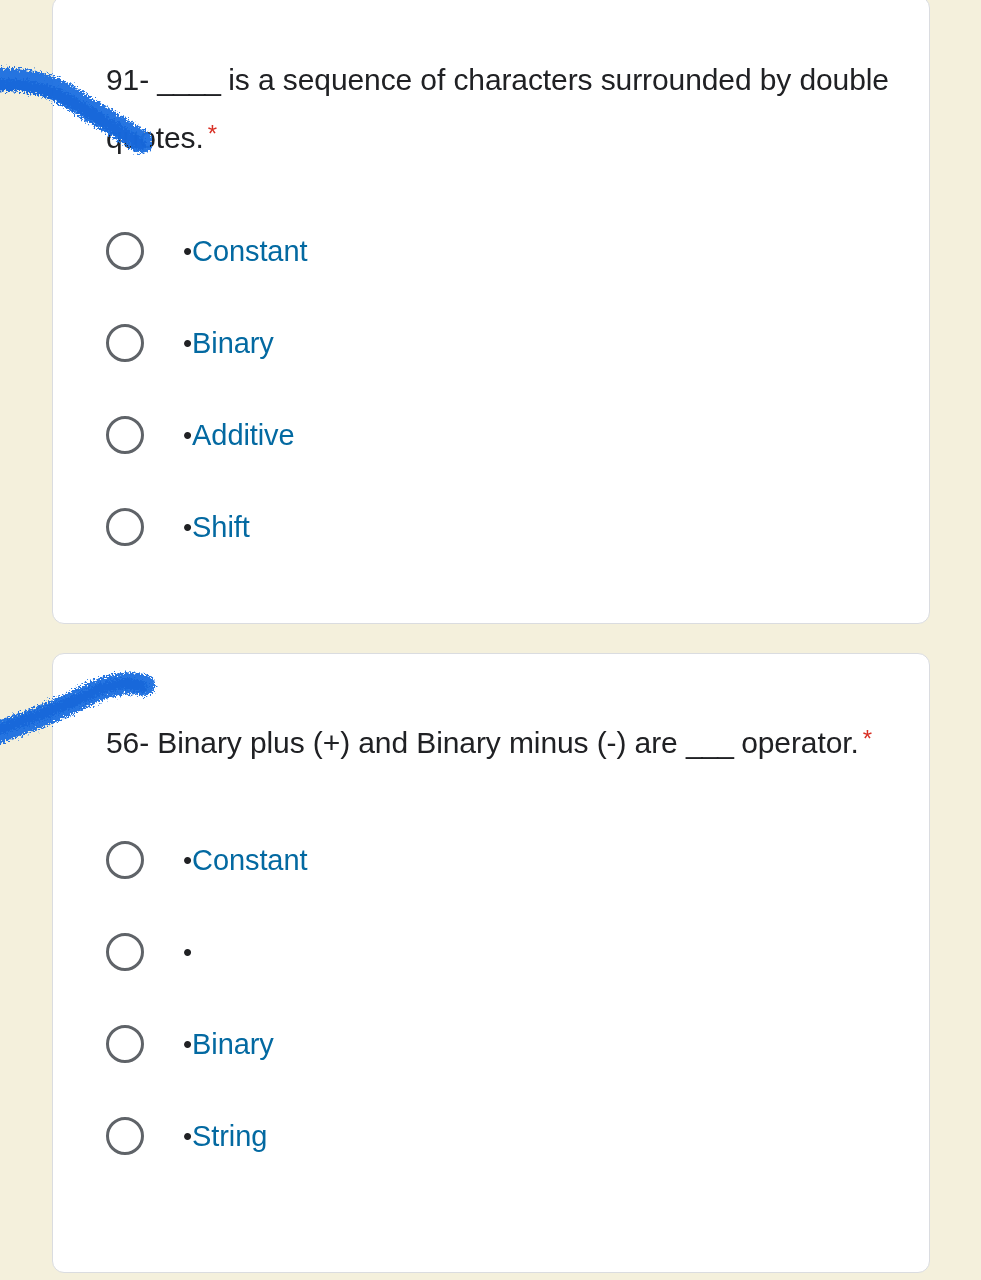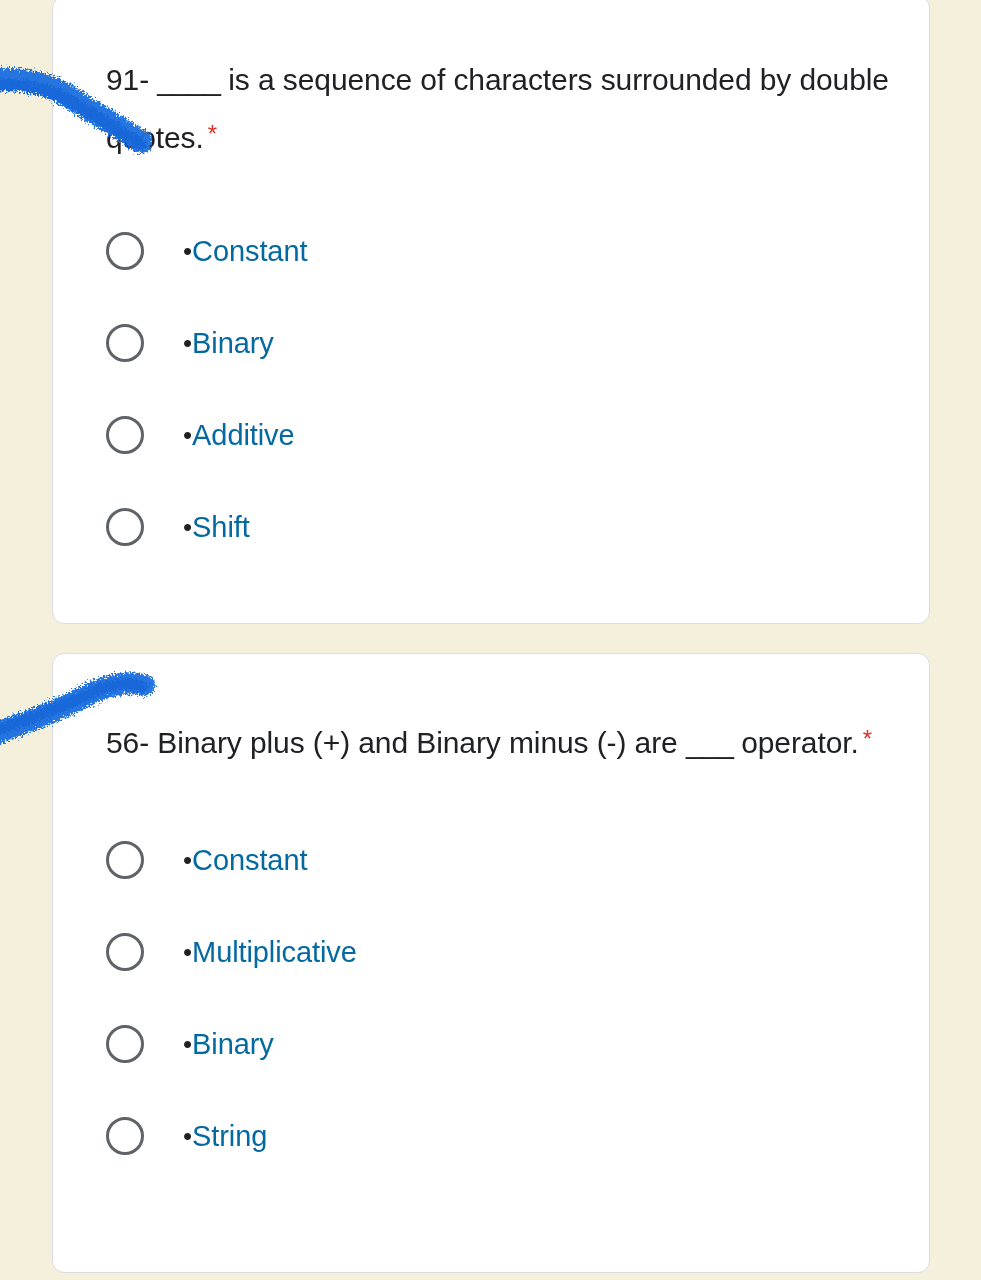--- a/index.html
+++ b/index.html
@@ -173,21 +173,20 @@
 
         <div class="option-row">
           <span class="radio"></span>
           <span class="opt-bullet">•</span>
           <span class="opt-label">Constant</span>
         </div>
 
         <div class="option-row">
           <span class="radio"></span>
           <span class="opt-bullet">•</span>
-          <span class="opt-label">Multiplicative</span>
         </div>
 
         <div class="option-row">
           <span class="radio"></span>
           <span class="opt-bullet">•</span>
           <span class="opt-label">Binary</span>
         </div>
 
         <div class="option-row">
           <span class="radio"></span>

